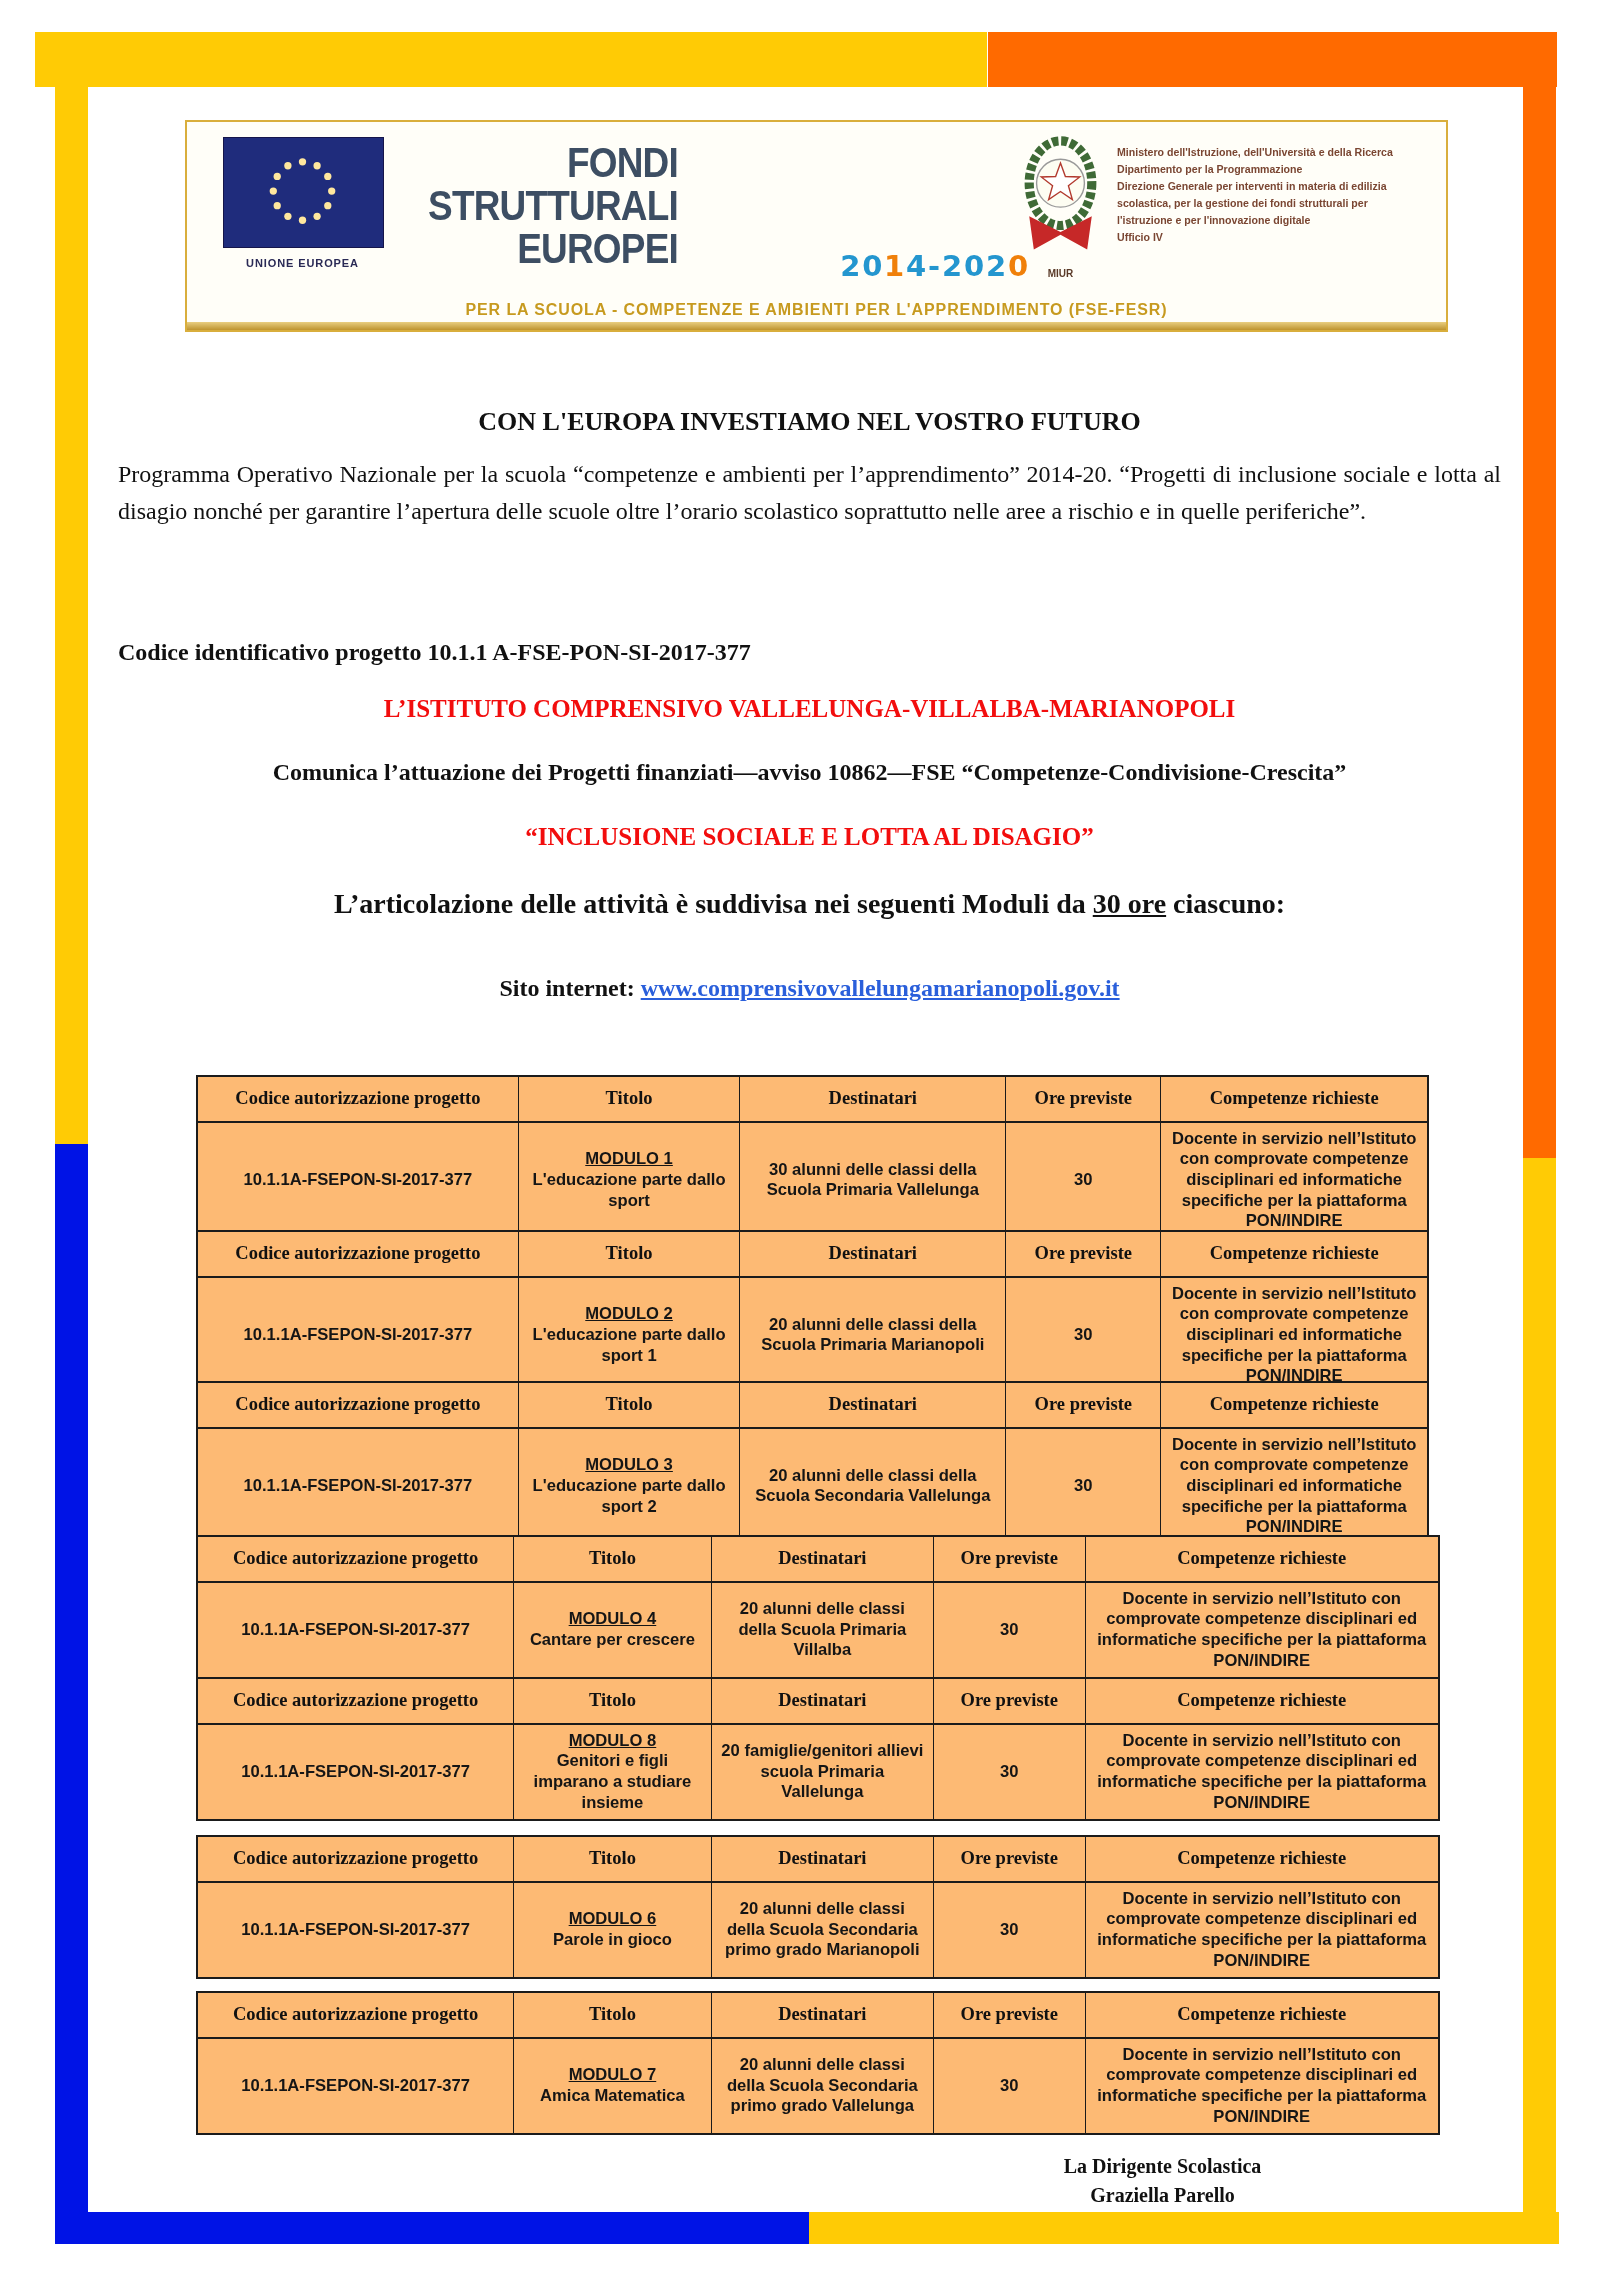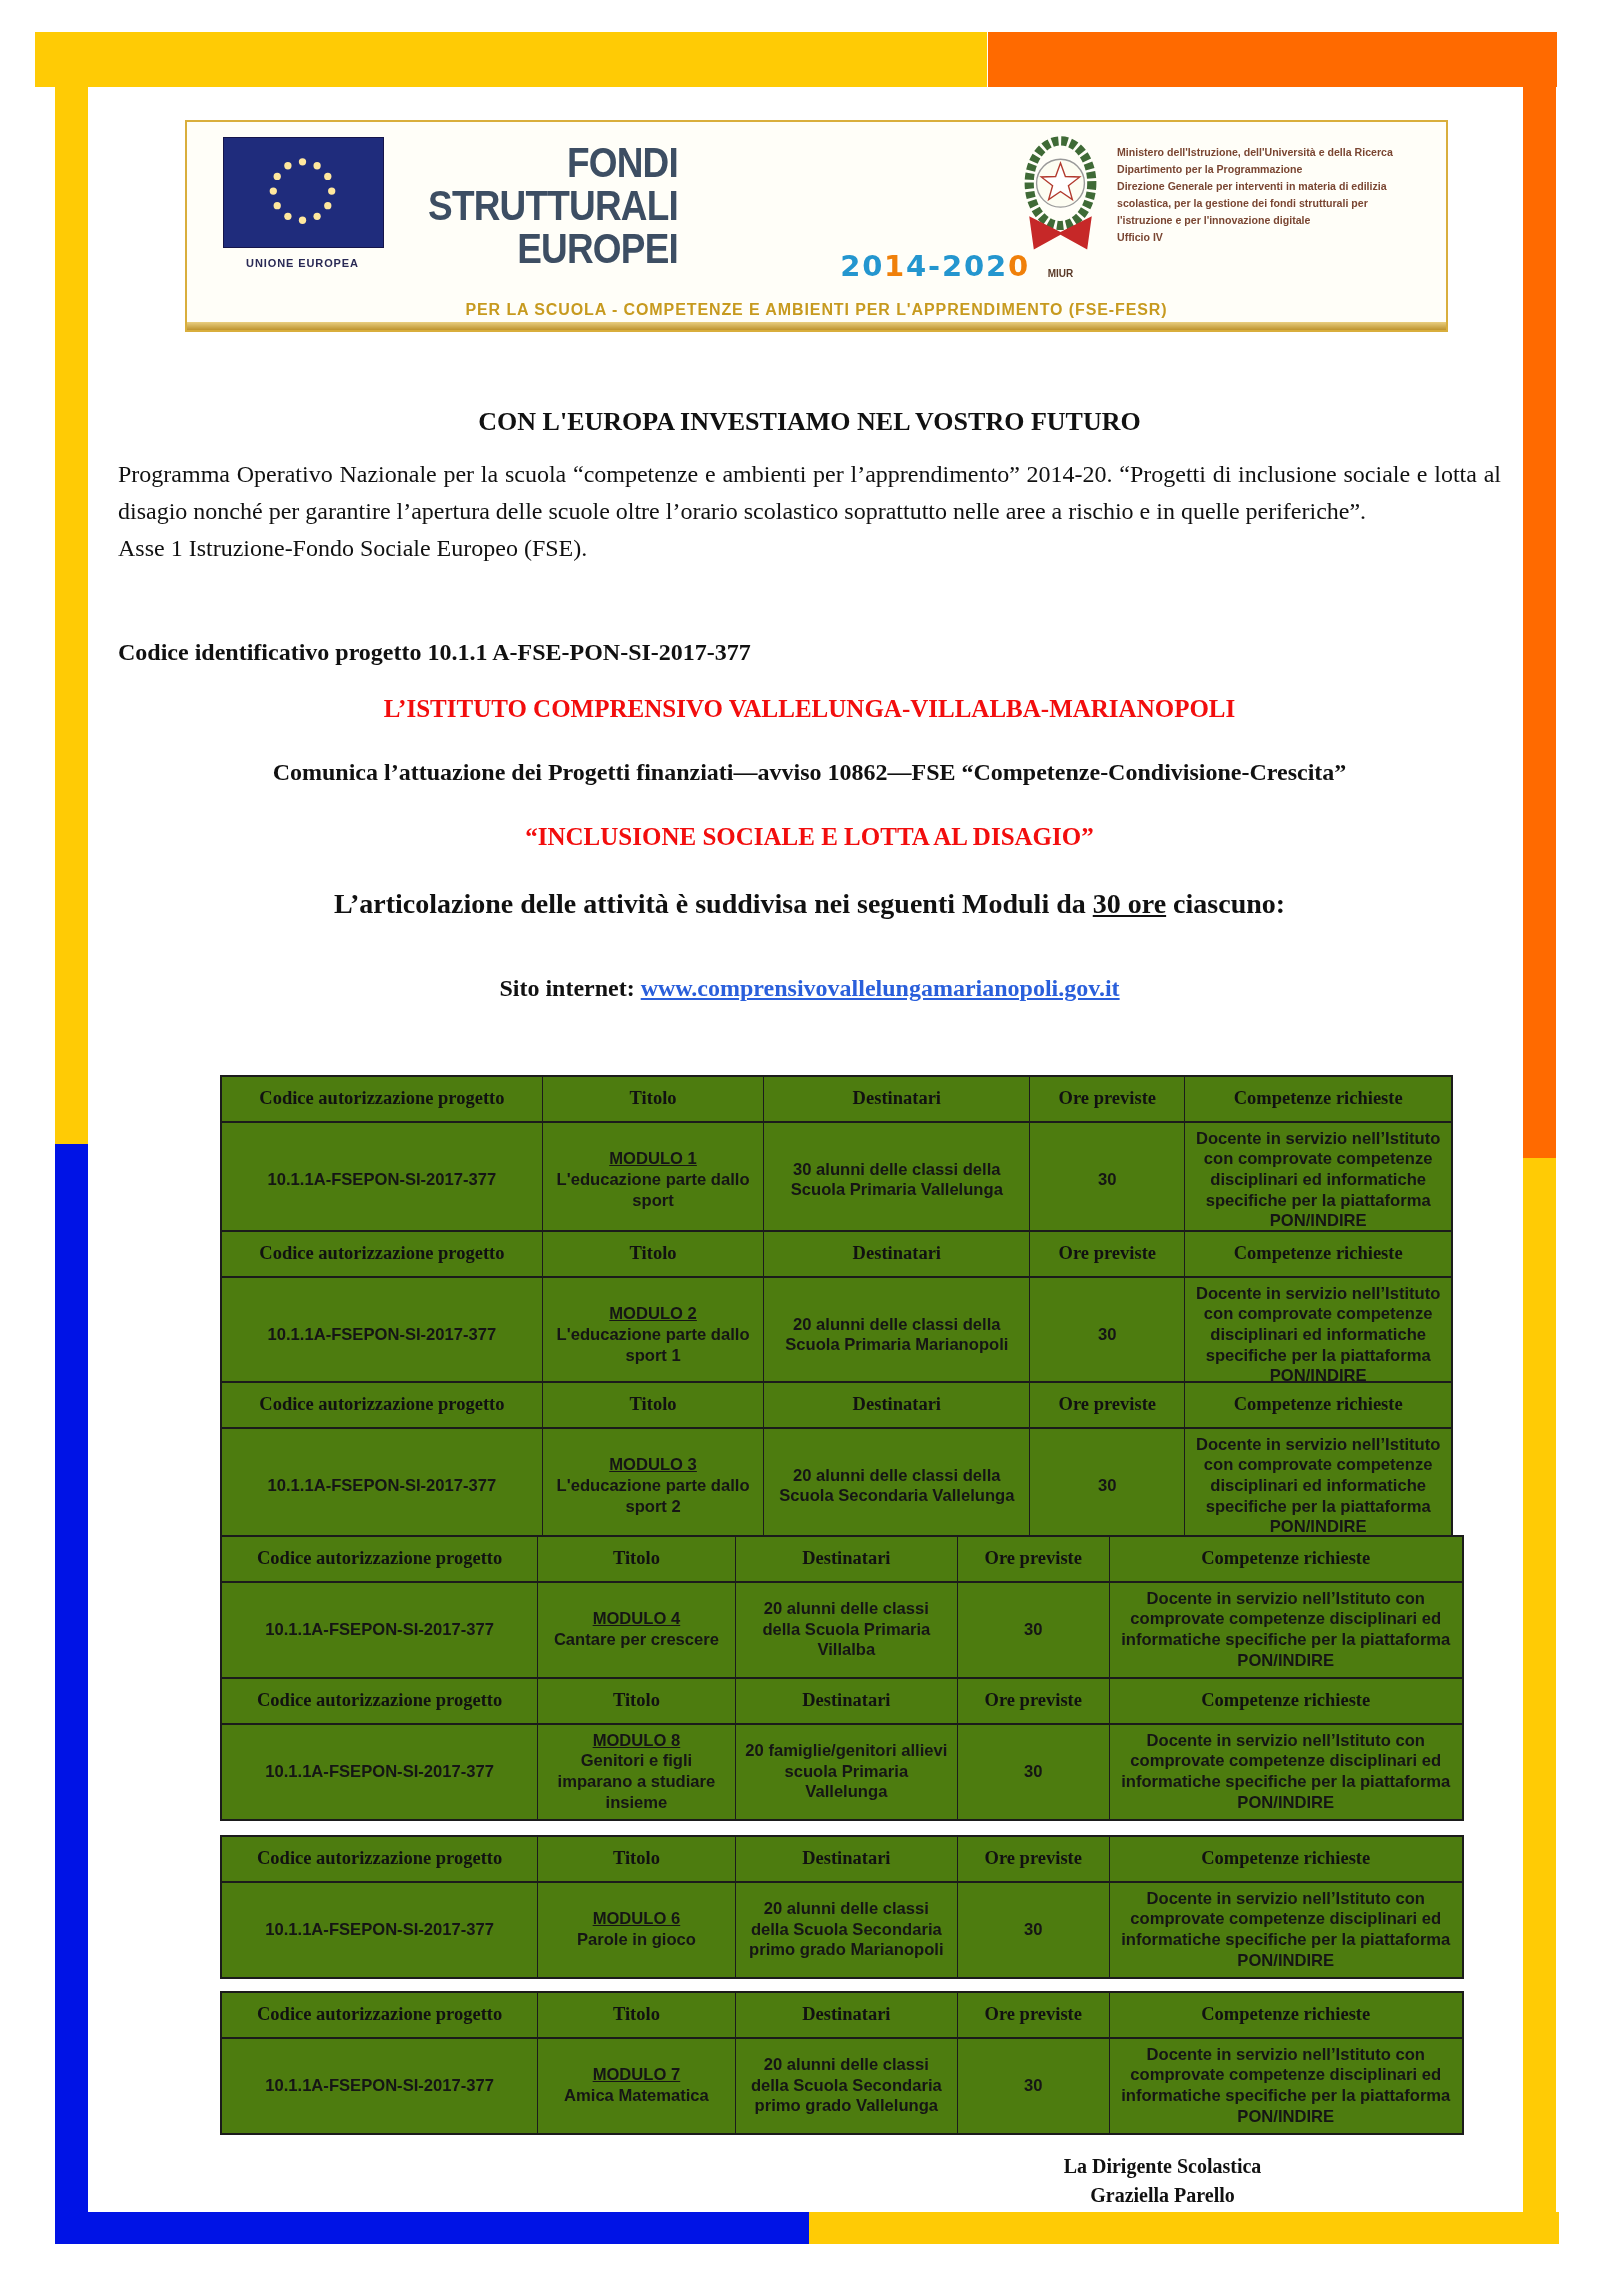--- a/index.html
+++ b/index.html
@@ -50,22 +50,22 @@
   .codice{top:639px;font-weight:bold;font-size:24px;}
   .istituto{top:695px;text-align:center;font-weight:bold;font-size:25px;color:#F20D0D;}
   .comunica{top:759px;text-align:center;font-weight:bold;font-size:24px;}
   .inclusione{top:823px;text-align:center;font-weight:bold;font-size:25px;color:#F20D0D;}
   .artic{top:888px;text-align:center;font-weight:bold;font-size:28px;}
   .artic .u{text-decoration:underline;}
   .sito{top:975px;text-align:center;font-size:24px;font-weight:bold;}
   .sito a{color:#2A5FDB;text-decoration:underline;font-weight:bold;cursor:pointer;}
   
   #tables-region{left:196px;top:0;width:1255px;height:0;}
-  table.mod-table{position:absolute;left:0;border-collapse:collapse;table-layout:fixed;background:#4d7c0f;
-    border:2.8px solid #1b1b1b;margin-left:24px;}
+  table.mod-table{position:absolute;left:0;border-collapse:collapse;table-layout:fixed;background:#fdba74;
+    border:2.8px solid #1b1b1b;}
   table.mod-table th{border:1.8px solid #1b1b1b;border-bottom-width:2.8px;
     font-family:"Liberation Serif",serif;font-weight:bold;font-size:18.5px;
     line-height:1.25;padding:3.7px 3.7px;text-align:center;}
   table.mod-table td{border:1.8px solid #1b1b1b;
     font-family:"Liberation Sans",sans-serif;font-weight:bold;font-size:16.6px;
     line-height:1.25;padding:5.5px 7.4px;text-align:center;color:#151515;}
   table.mod-table .modulo{text-decoration:underline;}
   
   .signature{left:978px;top:2152px;width:369px;text-align:center;
     font-weight:bold;font-size:20px;line-height:1.45;}
@@ -129,21 +129,20 @@
 Ufficio IV</div>
 
   <div class="abs tagline">PER LA SCUOLA - COMPETENZE E AMBIENTI PER L'APPRENDIMENTO (FSE-FESR)</div>
   <div class="abs botbar"></div>
 </div>
 
 <div class="abs tblock doc-title">CON L'EUROPA INVESTIAMO NEL VOSTRO FUTURO</div>
 
 <div class="abs tblock para">
   <div>Programma Operativo Nazionale per la scuola “competenze e ambienti per l’apprendimento” 2014-20. “Progetti di inclusione sociale e lotta al disagio nonché per garantire l’apertura delle scuole oltre l’orario scolastico soprattutto nelle aree a rischio e in quelle periferiche”.</div>
-  <div class="asse">Asse 1 Istruzione-Fondo Sociale Europeo (FSE).</div>
 </div>
 
 <div class="abs tblock codice">Codice identificativo progetto 10.1.1 A-FSE-PON-SI-2017-377</div>
 <div class="abs tblock istituto">L’ISTITUTO COMPRENSIVO VALLELUNGA-VILLALBA-MARIANOPOLI</div>
 <div class="abs tblock comunica">Comunica l’attuazione dei Progetti finanziati—avviso 10862—FSE “Competenze-Condivisione-Crescita”</div>
 <div class="abs tblock inclusione">“INCLUSIONE SOCIALE E LOTTA AL DISAGIO”</div>
 
 <div class="abs tblock artic">
   <span>L’articolazione delle attività è suddivisa nei seguenti Moduli da </span><span class="u">30 ore</span><span> ciascuno:</span>
 </div>

